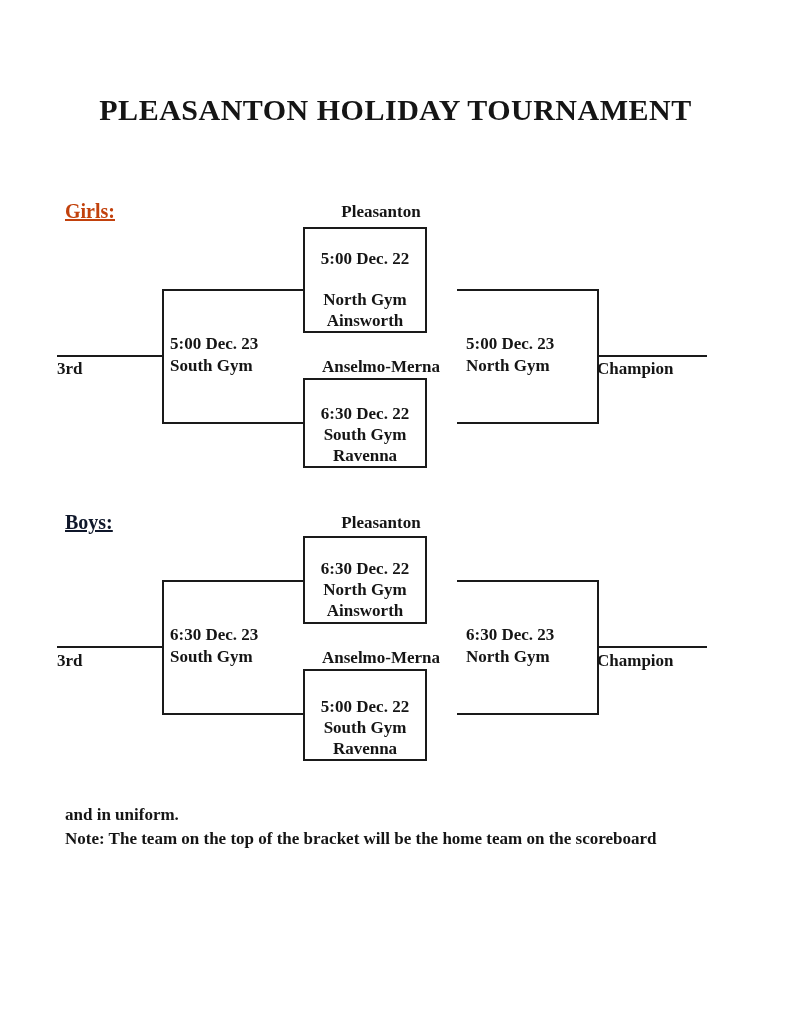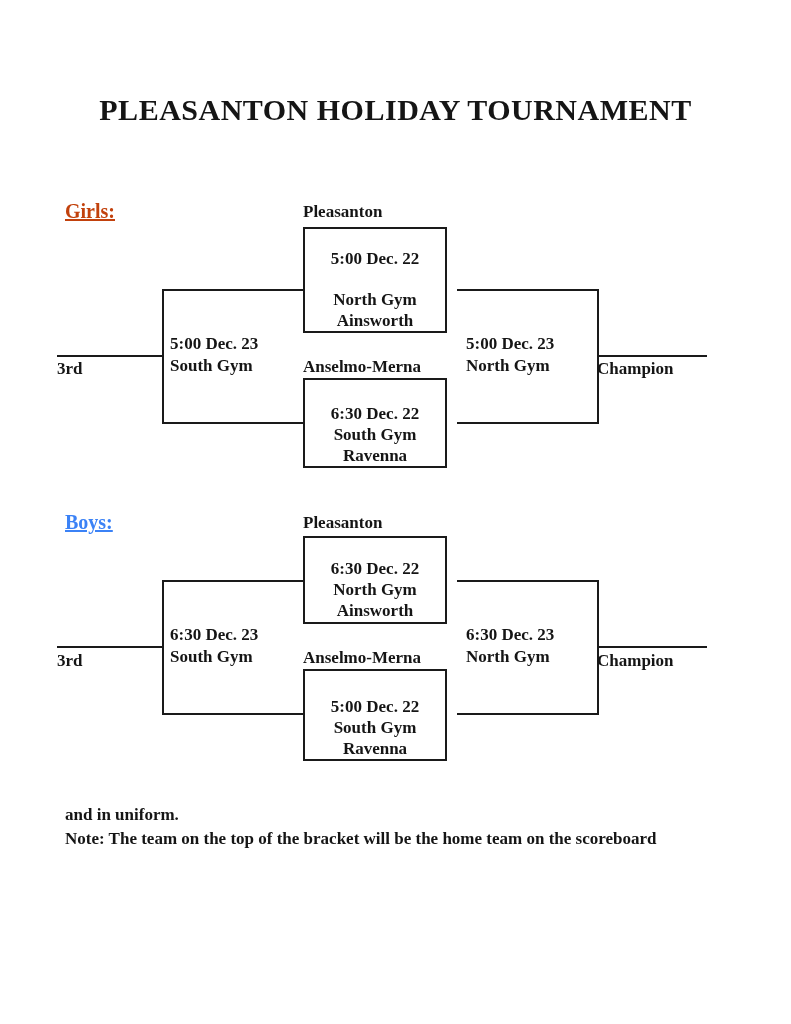--- a/index.html
+++ b/index.html
@@ -20,31 +20,31 @@
   
   .bracket { position:absolute; left:0; width:791px; height:300px; font-size:17px; }
   .sec-girls { top:195px; }
   .sec-boys  { top:506px; }
 
   .section-label {
     position:absolute; left:65px; top:5px;
     font-size:20px; line-height:22px; text-decoration:underline;
   }
   .sec-girls .section-label { color:#c2410c; }
-  .sec-boys  .section-label { color:#3b82f6; }
+  .sec-boys  .section-label { color:#0f172a; }
 
   .seed-top, .seed-bottom {
-    position:absolute; left:303px; width:156px; line-height:21px;
+    position:absolute; left:303px; width:156px; text-align:center; line-height:21px;
   }
   .seed-top { top:6px; }
   .sec-girls .seed-bottom { top:161px; }
   .sec-boys  .seed-bottom { top:141px; }
 
   .game-box {
-    position:absolute; left:303px; width:144px;
+    position:absolute; left:303px; width:124px;
     border:2px solid #1a1a1a; box-sizing:border-box;
     text-align:center; background:#ffffff;
   }
   .box-line { line-height:21px; }
   .box-gap  { height:20px; }
   .sec-girls .top-box    { top:32px;  height:106px; padding-top:19px; }
   .sec-boys  .top-box    { top:30px;  height:88px;  padding-top:20px; }
   .sec-girls .bottom-box { top:183px; height:90px;  padding-top:23px; }
   .sec-boys  .bottom-box { top:163px; height:92px;  padding-top:25px; }
 

